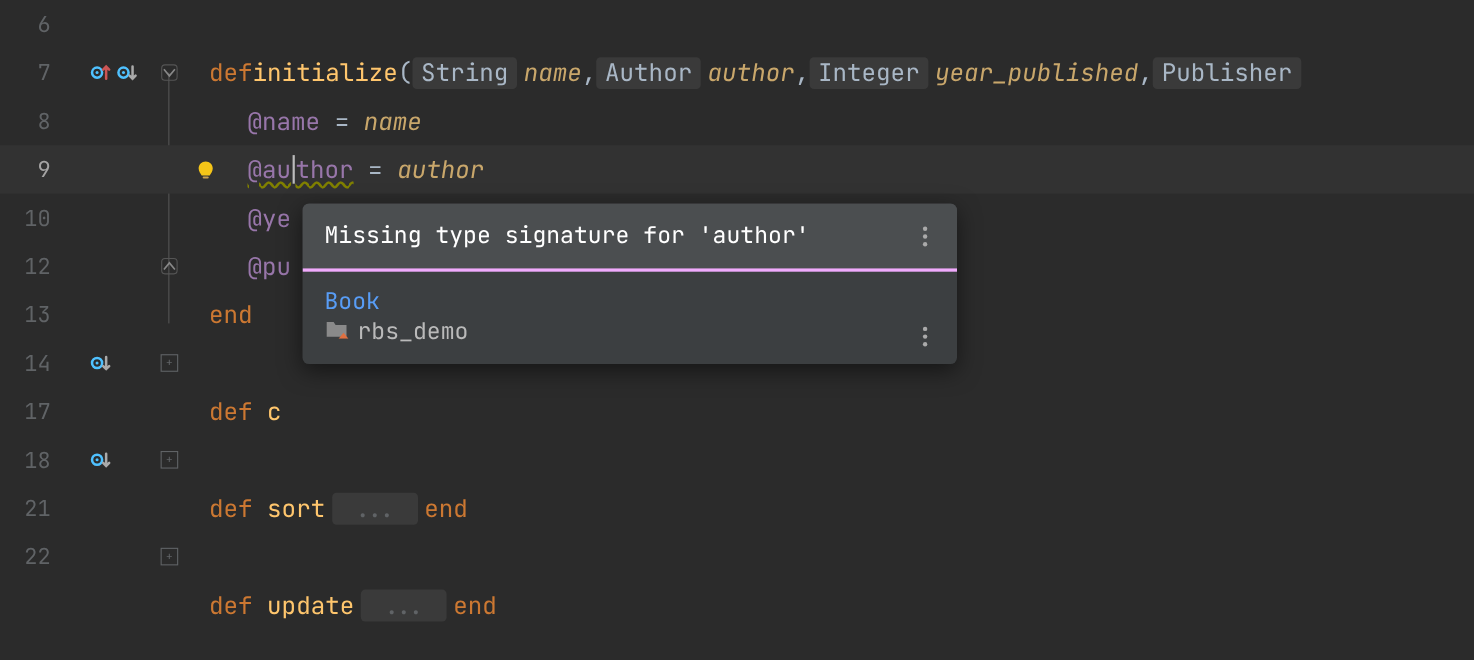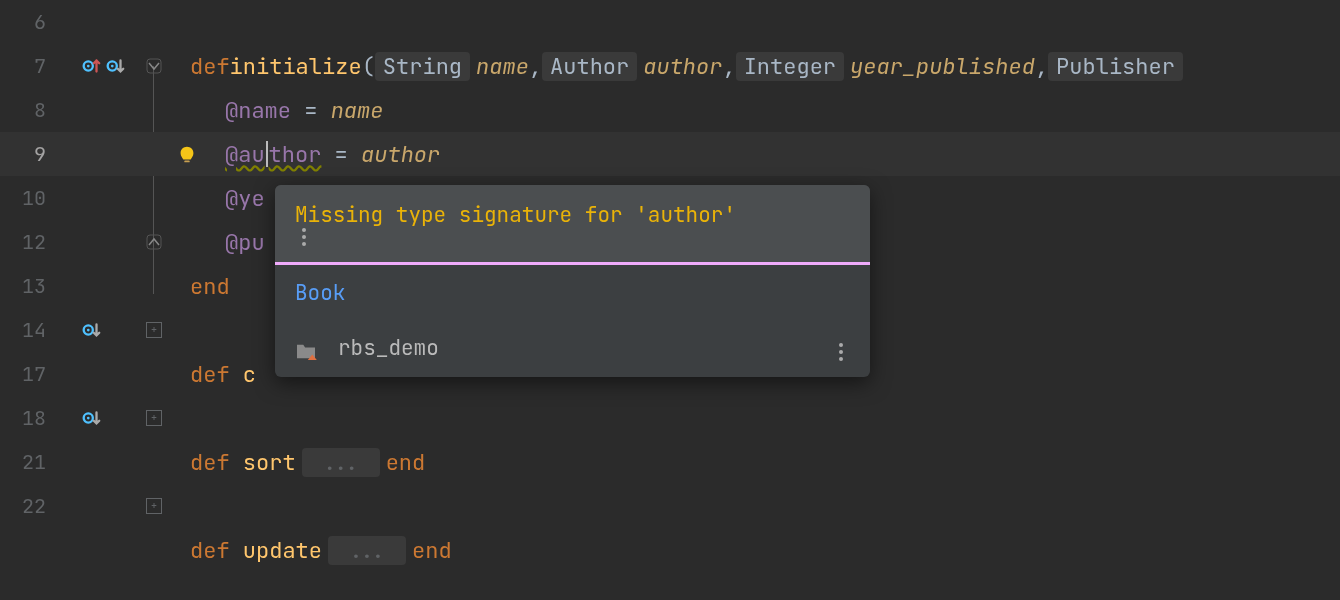--- a/index.html
+++ b/index.html
@@ -126,38 +126,37 @@
     box-shadow: 0 6px 20px rgba(0,0,0,0.5);
     color: #bababa;
     font-size: 21px;
     overflow: hidden;
     z-index: 10;
   }
   .tooltip-header {
     background: #4b4e50;
     padding: 16px 20px;
     display: flex;
-    align-items: flex-start;
+    align-items: center;
     justify-content: space-between;
-    color: #eab308;
-    flex-direction: column;
+    color: #ffffff;
   }
   .tooltip-body {
     padding: 14px 20px 16px 20px;
     border-top: 3px solid #f0abfc;
     position: relative;
   }
   .tt-class { color: #589df6; }
   .tt-line2 { margin-top: 4px; color: #bababa; }
   .tt-type { color: #589df6; }
   .tt-project {
-    margin-top: 28px;
-    display: flex;
-    align-items: center;
-    gap: 21px;
+    margin-top: 0;
+    display: flex;
+    align-items: flex-start;
+    gap: 8px;
     color: #bababa;
   }
   .more-icon {
     width: 18px;
     display: flex;
     flex-direction: column;
     gap: 3px;
     align-items: center;
   }
   .more-icon span {

